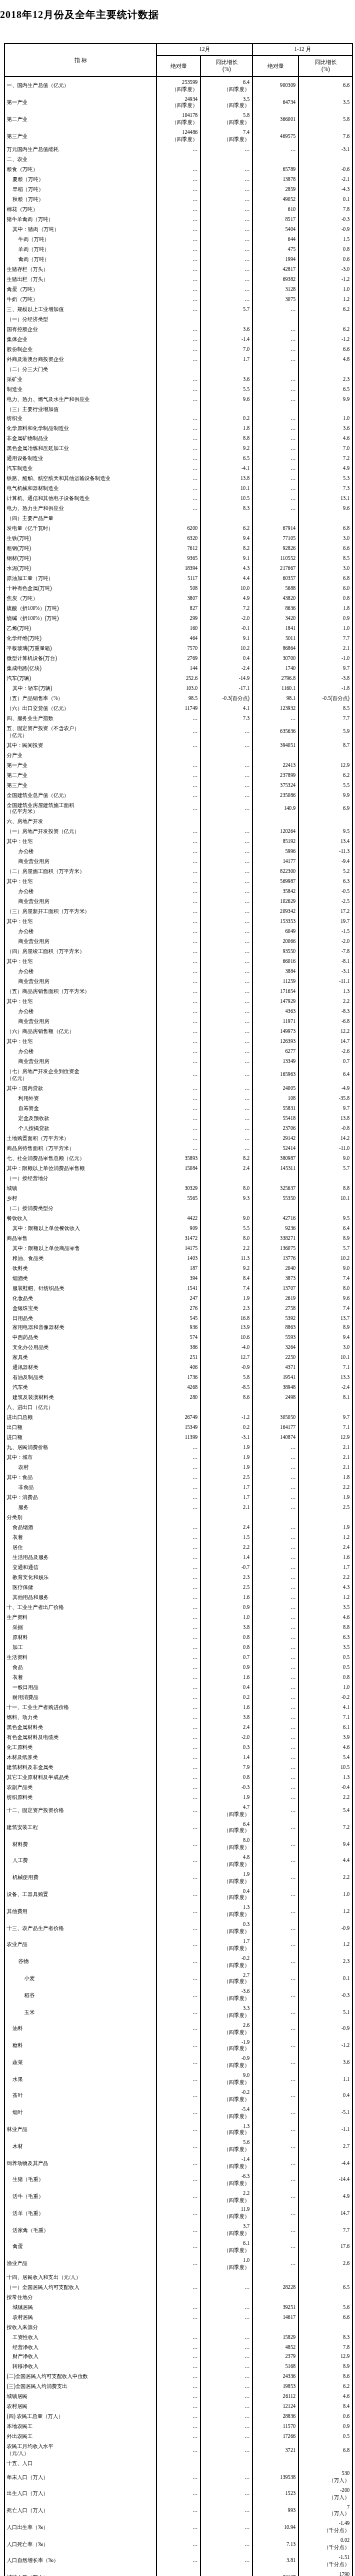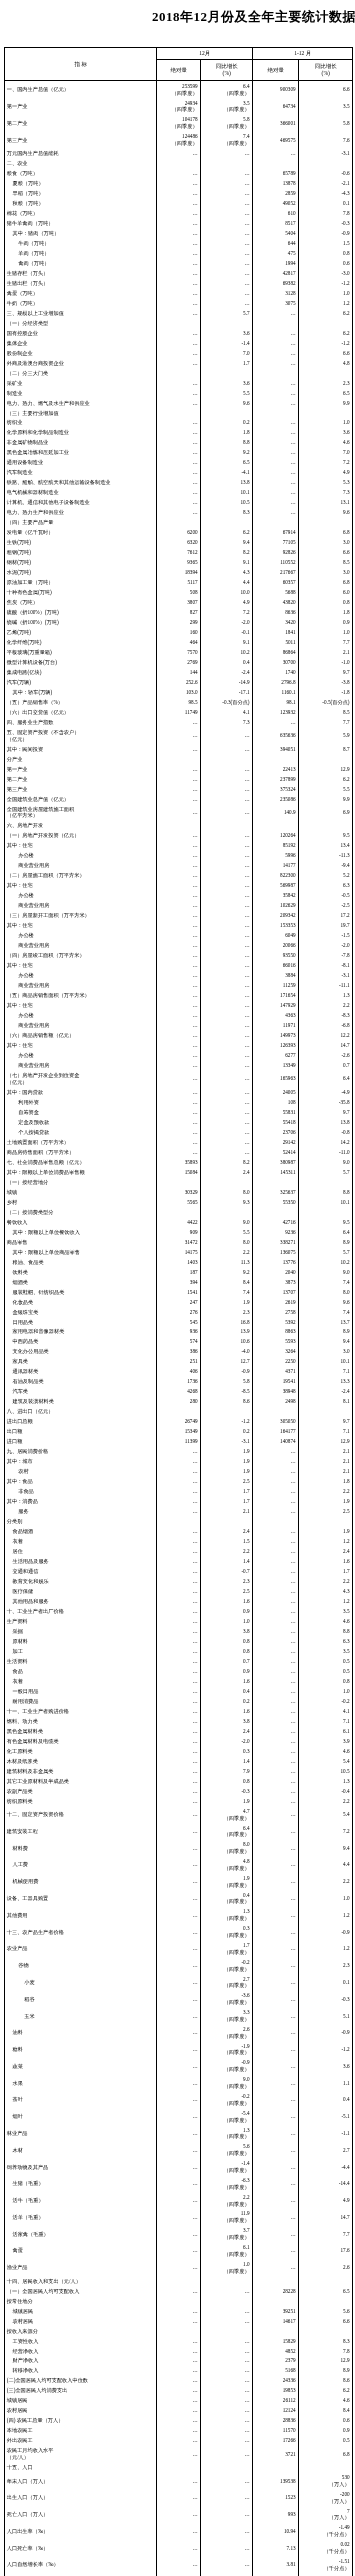--- a/index.html
+++ b/index.html
@@ -1,18 +1,18 @@
 <!DOCTYPE html>
 <html style="font-size:8.4px"><head>
 <meta charset="utf-8">
 <style>
   html,body{margin:0;padding:0;background:#ffffff;color:#000;}
   body{font-family:"Liberation Serif","DejaVu Serif",serif;width:356px;}
   .page{width:356px;}
-  .page-title{font-size:13px;font-weight:bold;text-align:right;margin:7.8px 0 0 0;padding:0;letter-spacing:0.5px;}
+  .page-title{font-size:10px;font-weight:bold;text-align:left;margin:7.8px 0 0 0;padding:0;letter-spacing:0.5px;}
   .table-wrap{margin:21px 4.2px 5.2px 4.2px;}
   table.stat{border-collapse:collapse;table-layout:fixed;width:348px;
     border-top:1.6px solid #000;border-bottom:1.6px solid #000;
     border-left:0.5px solid #000;border-right:0.5px solid #000;}
   col.c-ind{width:152px;}
   col.c-a1{width:44px;}
   col.c-g1{width:52px;}
   col.c-a2{width:46px;}
   col.c-g2{width:54px;}
   thead th{font-weight:normal;font-size:5.5px;text-align:center;vertical-align:middle;

